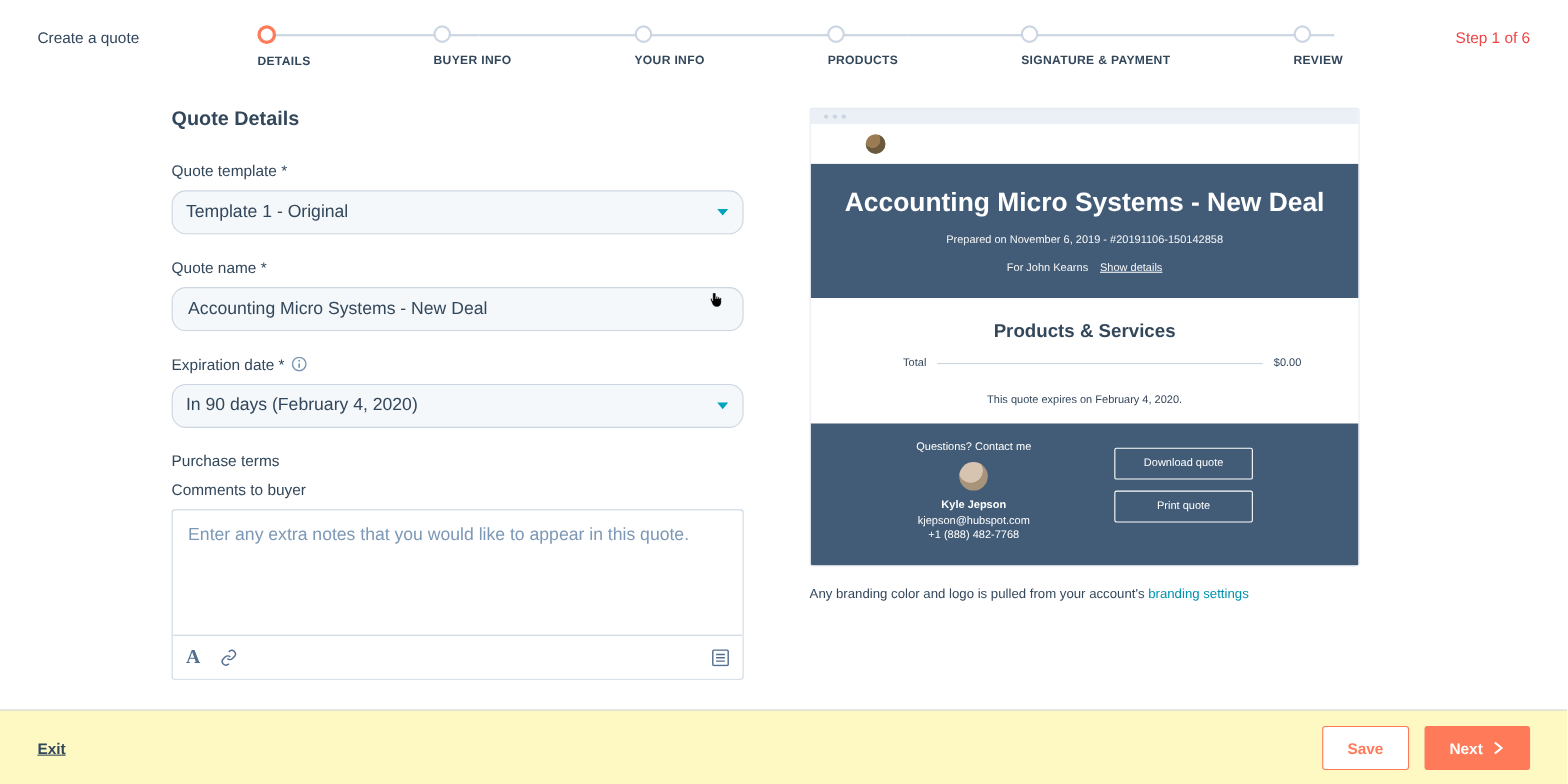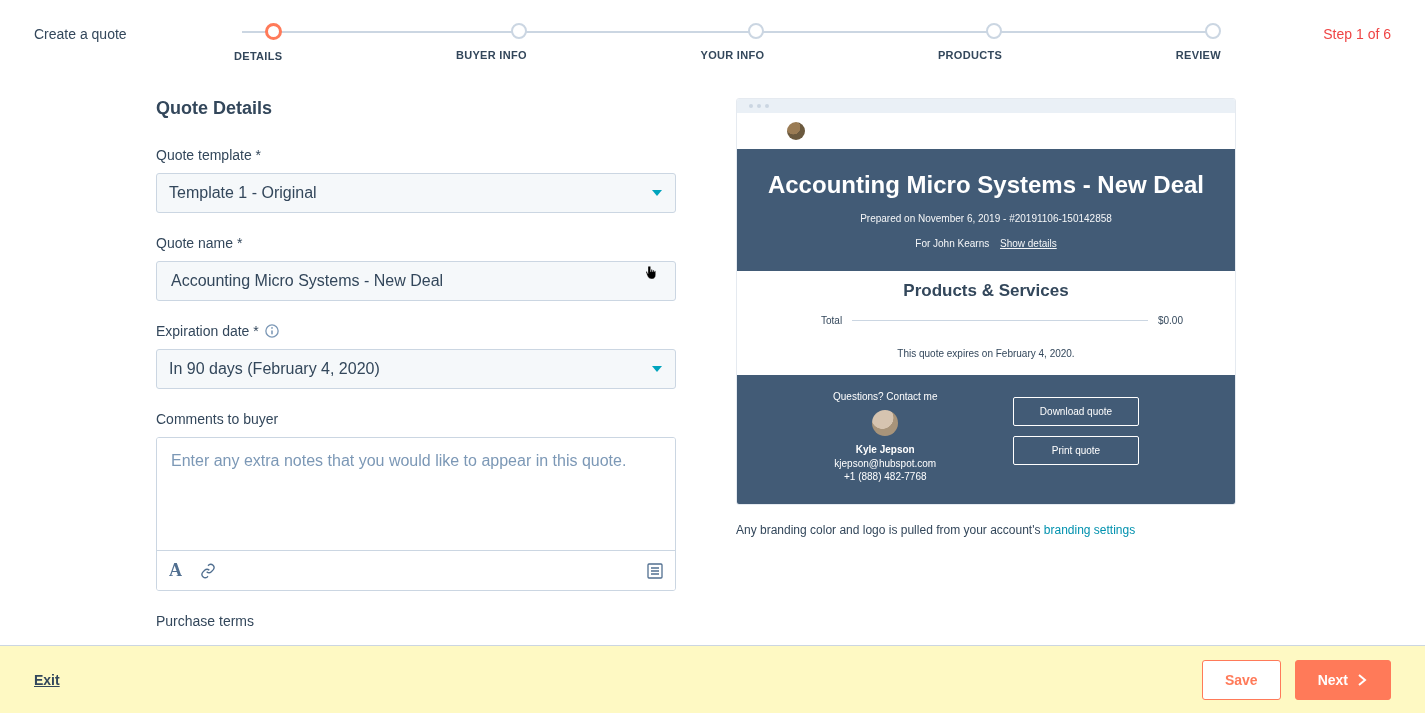--- a/index.html
+++ b/index.html
@@ -14,42 +14,42 @@
     --slate:#425b76;
     --link:#0091ae;
   }
   *{box-sizing:border-box;}
   html,body{margin:0;padding:0;font-family:"Avenir Next","Helvetica Neue",Arial,sans-serif;color:var(--text);background:#fff;width:1425px;height:713px;overflow:hidden;position:relative;}
   
   
   .topbar{display:flex;align-items:center;height:68px;padding:0 34px;}
   .topbar-left{min-width:160px;font-size:14px;color:#33475b;}
   .stepper{flex:1;display:flex;align-items:flex-start;justify-content:space-between;margin:0 40px;position:relative;padding-top:16px;}
-  .step{display:flex;flex-direction:column;align-items:flex-end;position:relative;z-index:2;}
+  .step{display:flex;flex-direction:column;align-items:flex-start;position:relative;z-index:2;}
   .step-dot{width:16px;height:16px;border-radius:50%;background:#fff;border:2px solid var(--border);}
   .step.active .step-dot{border:3px solid var(--orange);width:17px;height:17px;}
   .step-label{margin-top:10px;font-size:11px;font-weight:700;letter-spacing:0.3px;color:#33475b;white-space:nowrap;}
   .step-connectors{position:absolute;left:0;right:0;top:24px;display:flex;z-index:1;padding:0 8px;}
   .connector{flex:1;height:2px;background:var(--border);}
   
   .topbar-right{min-width:130px;text-align:right;font-size:14px;color:#ef4444;}
 
   
   .main{display:flex;padding:30px 156px 0 156px;gap:60px;height:calc(100% - 68px - 68px);overflow:hidden;}
   .form-col{width:520px;flex:none;}
   .preview-col{flex:1;display:flex;flex-direction:column;}
 
   .section-title{font-size:18px;font-weight:600;color:#33475b;margin:0 0 28px 0;}
   .field{margin-bottom:22px;}
   .field-label{font-size:14px;color:var(--label);margin-bottom:10px;display:flex;align-items:center;gap:6px;}
   .info-icon{display:inline-flex;align-items:center;justify-content:center;width:14px;height:14px;color:var(--muted);}
   .info-icon svg{width:14px;height:14px;}
 
   .select, .text-input{
-    width:100%;height:40px;border:1px solid var(--border);border-radius:3px;background:var(--bg-soft);
+    width:100%;height:40px;border:1px solid var(--border);border-radius:13px;background:var(--bg-soft);
     padding:0 12px;font-size:16px;color:#33475b;display:flex;align-items:center;justify-content:space-between;
     cursor:pointer;
   }
   .select .chevron{color:var(--teal);display:flex;}
   .text-input input{border:none;background:transparent;width:100%;font-size:16px;color:#33475b;outline:none;font-family:inherit;}
   
   .rte{border:1px solid var(--border);border-radius:3px;overflow:hidden;}
   .rte-area{min-height:108px;padding:12px;background:#fff;}
   .rte-area textarea{width:100%;height:100%;min-height:84px;border:none;outline:none;resize:none;font-size:16px;font-family:inherit;color:#33475b;}
   .rte-area textarea::placeholder{color:#7c98b6;}
@@ -64,21 +64,21 @@
   .preview-titlebar{height:14px;background:#eaf0f6;display:flex;align-items:center;padding-left:12px;gap:4px;}
   .dotp{width:4px;height:4px;border-radius:50%;background:#cbd6e2;}
   .preview-header-strip{height:36px;background:#fff;display:flex;align-items:center;padding-left:50px;}
   .avatar-sm{width:18px;height:18px;border-radius:50%;background:radial-gradient(circle at 35% 30%, #9a7b54 0 40%, #6b593e 42% 100%);}
   
   .preview-hero{background:var(--slate);color:#fff;text-align:center;padding:22px 20px 22px;}
   .preview-hero h2{margin:0;font-size:24px;font-weight:700;}
   .preview-meta{font-size:10px;margin-top:14px;opacity:0.95;}
   .preview-meta .showdetails{text-decoration:underline;margin-left:8px;cursor:pointer;}
   
-  .preview-body{background:#fff;padding:10px 52px 16px;text-align:center;}
+  .preview-body{background:#fff;padding:20px 52px 16px;text-align:center;}
   .preview-body h3{margin:0 0 14px 0;font-size:17px;font-weight:700;color:#33475b;}
   .total-row{display:flex;align-items:center;font-size:10px;color:#33475b;gap:10px;margin-left:32px;}
   .total-line{flex:1;height:1px;background:#cbd6e2;}
   .expire-text{font-size:10px;margin-top:22px;color:#33475b;}
   
   .preview-footer{background:var(--slate);color:#fff;padding:16px 96px 20px;display:flex;justify-content:space-between;align-items:flex-start;gap:30px;}
   .contact-block{text-align:center;font-size:10px;}
   .contact-block .q{margin-bottom:8px;}
   .avatar-md{width:26px;height:26px;border-radius:50%;background:radial-gradient(circle at 40% 30%, #d6c4b0 0 45%, #a8947a 47% 100%);margin:0 auto 8px;}
   .contact-block .name{font-weight:600;margin-bottom:3px;}
@@ -124,20 +124,24 @@
       <div class="step-dot"></div>
       <div class="step-label">BUYER INFO</div>
     </div>
     <div class="step">
       <div class="step-dot"></div>
       <div class="step-label">YOUR INFO</div>
     </div>
     <div class="step">
       <div class="step-dot"></div>
       <div class="step-label">PRODUCTS</div>
+    </div>
+    <div class="step">
+      <div class="step-dot"></div>
+      <div class="step-label">SIGNATURE &amp; PAYMENT</div>
     </div>
     <div class="step">
       <div class="step-dot"></div>
       <div class="step-label">REVIEW</div>
     </div>
   </div>
 
   <div class="topbar-right">Step 1 of 6</div>
 </div>
 
@@ -176,20 +180,24 @@
         </span>
       </div>
       <div class="select">
         <span>In 90 days (February 4, 2020)</span>
         <span class="chevron">
           <svg viewBox="0 0 12 12" width="12" height="12">
               <path d="M1 3 L6 9 L11 3 Z" fill="currentColor"></path>
             </svg>
         </span>
       </div>
+    </div>
+
+    <div class="field" style="margin-bottom:0">
+      <div class="field-label">Purchase terms</div>
     </div>
 
     <div class="field">
       <div class="field-label">Comments to buyer</div>
       <div class="rte">
         <div class="rte-area">
           <textarea placeholder="Enter any extra notes that you would like to appear in this quote." style=""></textarea>
         </div>
         <div class="rte-toolbar">
           <div class="left">
@@ -205,24 +213,20 @@
             <svg viewBox="0 0 16 16">
                 <rect x="1" y="1" width="14" height="14" rx="1" fill="none" stroke="currentColor" stroke-width="1.3"></rect>
                 <line x1="4" y1="5" x2="12" y2="5" stroke="currentColor" stroke-width="1.3"></line>
                 <line x1="4" y1="8" x2="12" y2="8" stroke="currentColor" stroke-width="1.3"></line>
                 <line x1="4" y1="11" x2="12" y2="11" stroke="currentColor" stroke-width="1.3"></line>
               </svg>
           </span>
         </div>
       </div>
     </div>
-
-    <div class="field" style="margin-bottom:0">
-      <div class="field-label">Purchase terms</div>
-    </div>
   </div>
 
   <div class="preview-col">
     <div class="preview-wrap">
       <div class="preview-titlebar">
         <span class="dotp"></span>
         <span class="dotp"></span>
         <span class="dotp"></span>
       </div>
       <div class="preview-header-strip">

